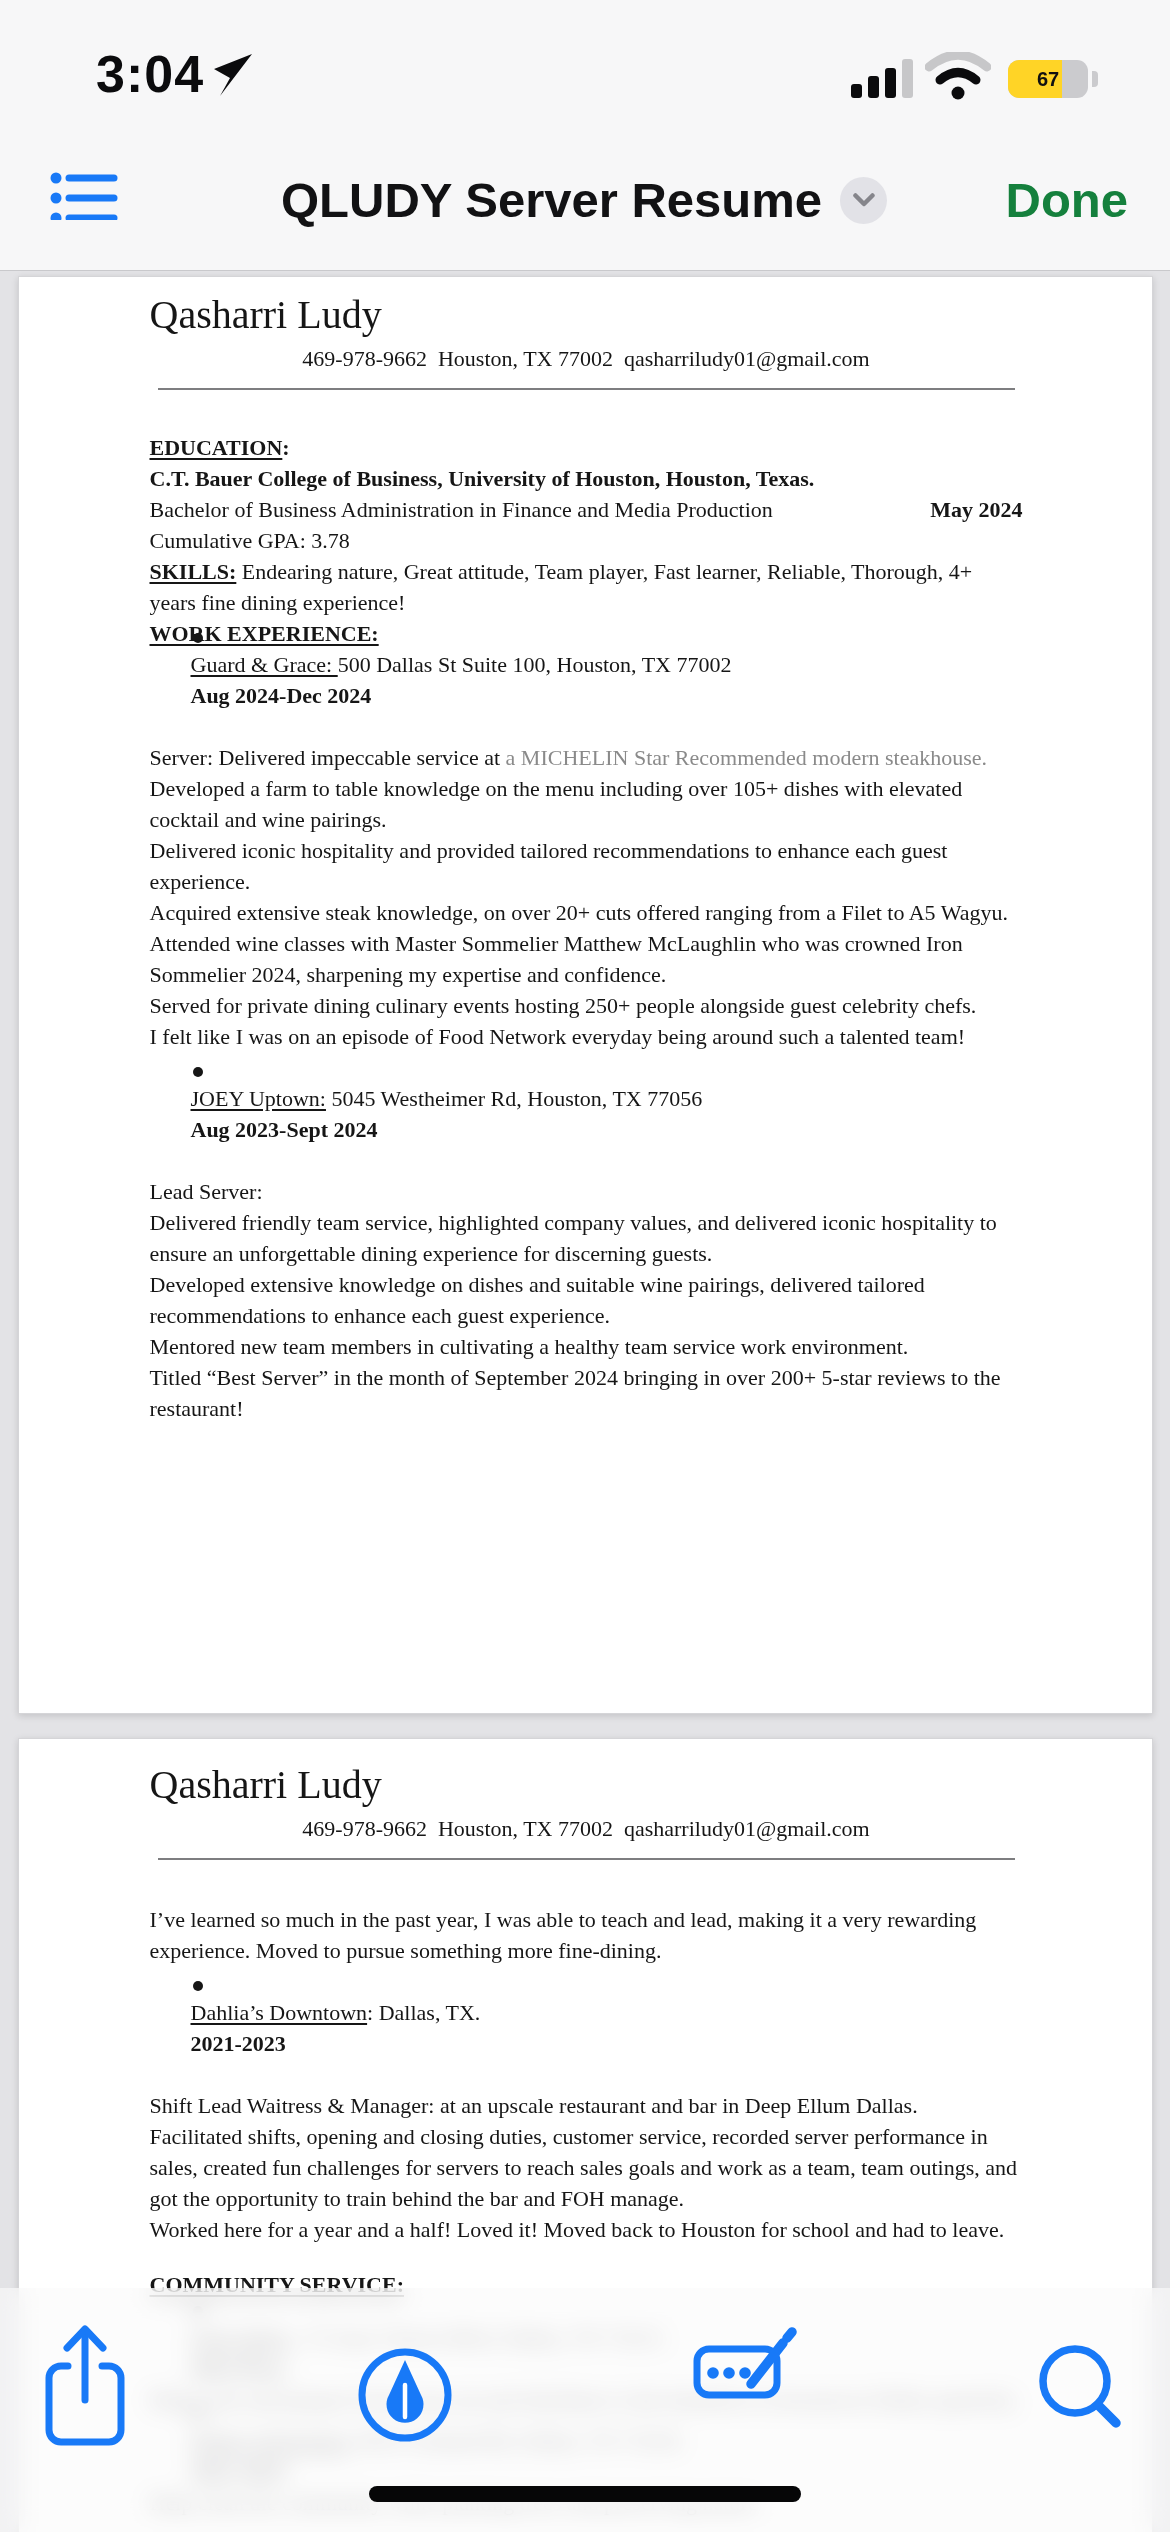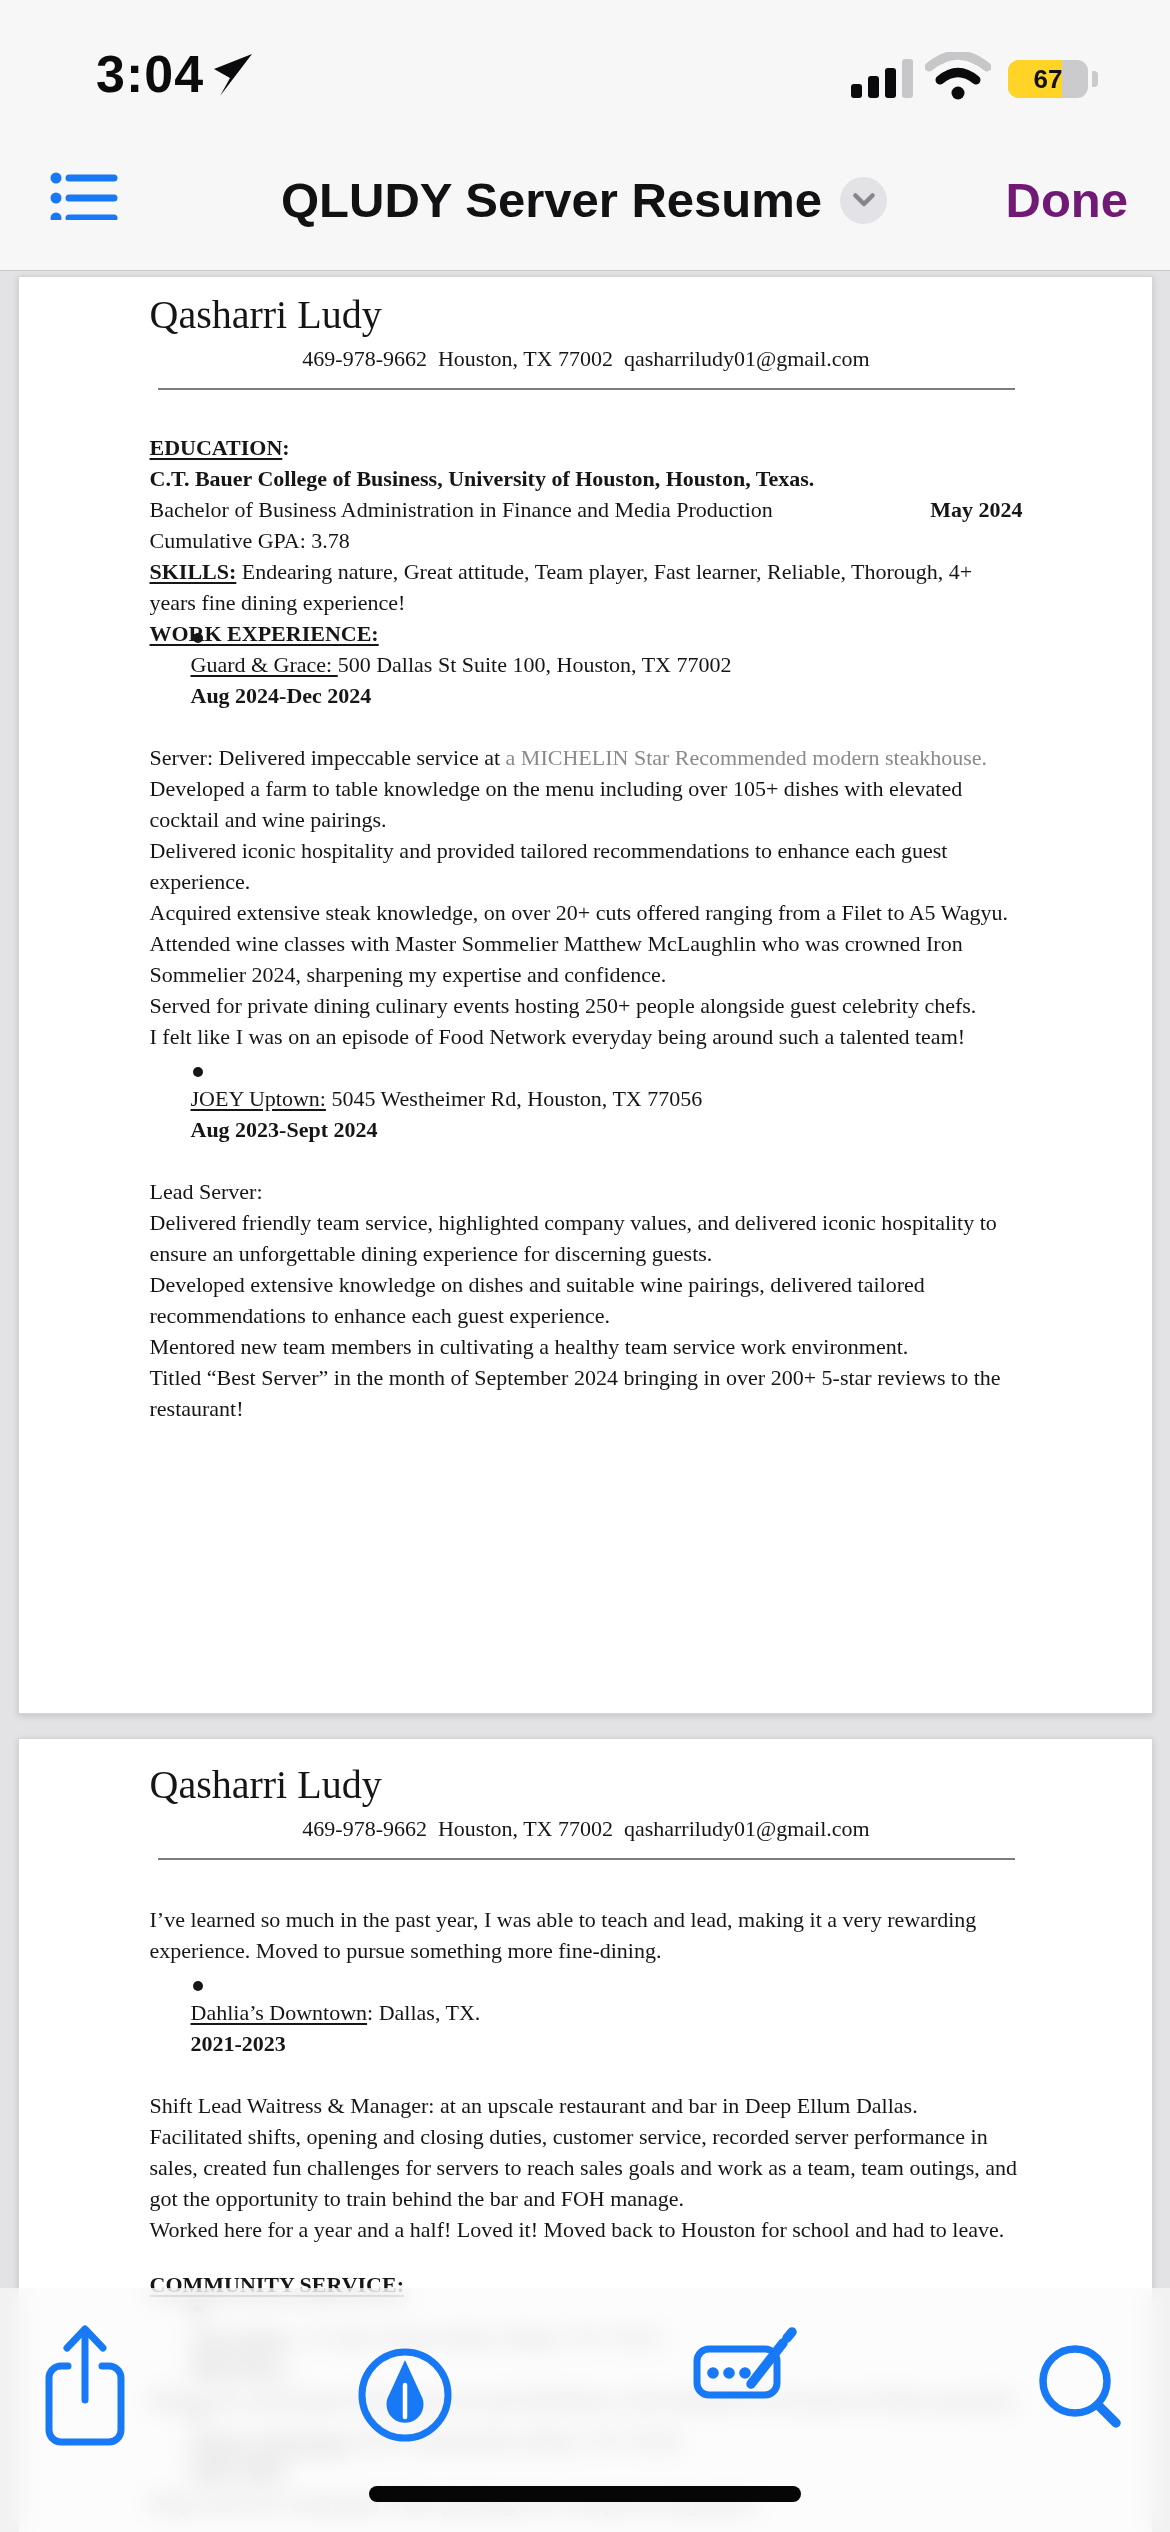--- a/index.html
+++ b/index.html
@@ -10,33 +10,33 @@
               border-bottom:1px solid #C9C9CC;z-index:5;}
   .status-bar{position:absolute;top:0;left:0;width:1170px;height:130px;}
   .sb-time{position:absolute;left:96px;top:44px;font-size:52px;font-weight:700;color:#0B0B0D;letter-spacing:1px;}
   .sb-loc{position:absolute;left:212px;top:52px;}
   .sb-signal{position:absolute;left:851px;top:55px;}
   .sb-wifi{position:absolute;left:925px;top:52px;}
   .sb-batt{position:absolute;left:1008px;top:60px;width:80px;height:38px;border-radius:11px;
            background:#CBCBCE;overflow:hidden;}
   .sb-batt .fill{position:absolute;left:0;top:0;bottom:0;width:54px;background:#FFD426;}
   .sb-batt .pct{position:absolute;left:0;top:0;width:80px;height:38px;display:flex;align-items:center;
-           justify-content:center;font-size:26px;font-weight:800;color:#111;}
+           justify-content:center;font-size:20px;font-weight:800;color:#111;}
   .sb-cap{position:absolute;left:1092px;top:71px;width:6px;height:16px;background:#CBCBCE;
           border-radius:0 4px 4px 0;}
   
   .nav-row{position:absolute;top:130px;left:0;width:1170px;height:140px;}
   .nav-list-btn{position:absolute;left:50px;top:42px;cursor:pointer;}
   .title-group{position:absolute;left:calc(50% - 31px);top:0;height:140px;transform:translateX(-50%);
                display:flex;align-items:center;gap:18px;margin-left:30px;}
   .nav-title{font-size:49px;font-weight:700;color:#121214;white-space:nowrap;}
   .chev-circle{width:47px;height:47px;border-radius:50%;background:#E2E2E7;display:flex;
                align-items:center;justify-content:center;cursor:pointer;}
   .done-btn{position:absolute;right:42px;top:0;height:140px;display:flex;align-items:center;
-            font-size:49px;font-weight:600;color:#701a75;cursor:pointer;}
+            font-size:49px;font-weight:600;color:#15803d;cursor:pointer;}
   
   .doc-area{position:absolute;top:271px;left:0;width:1170px;bottom:0;background:#E3E3E6;}
   .page{position:relative;width:1135px;margin:0 auto;background:#FFFFFF;border:1px solid #D5D5D8;
         box-shadow:0 2px 7px rgba(0,0,0,.14);box-sizing:border-box;
         padding:0 129px 0 131px;color:#161616;
         font-family:"Liberation Serif","DejaVu Serif",serif;font-size:22px;line-height:31px;}
   .page1{margin-top:5px;height:1438px;}
   .page2{margin-top:24px;height:1300px;}
   .doc-name{font-size:40px;font-weight:400;line-height:44px;text-align:left;margin-top:16px;}
   .p2 .doc-name{margin-top:24px;}

